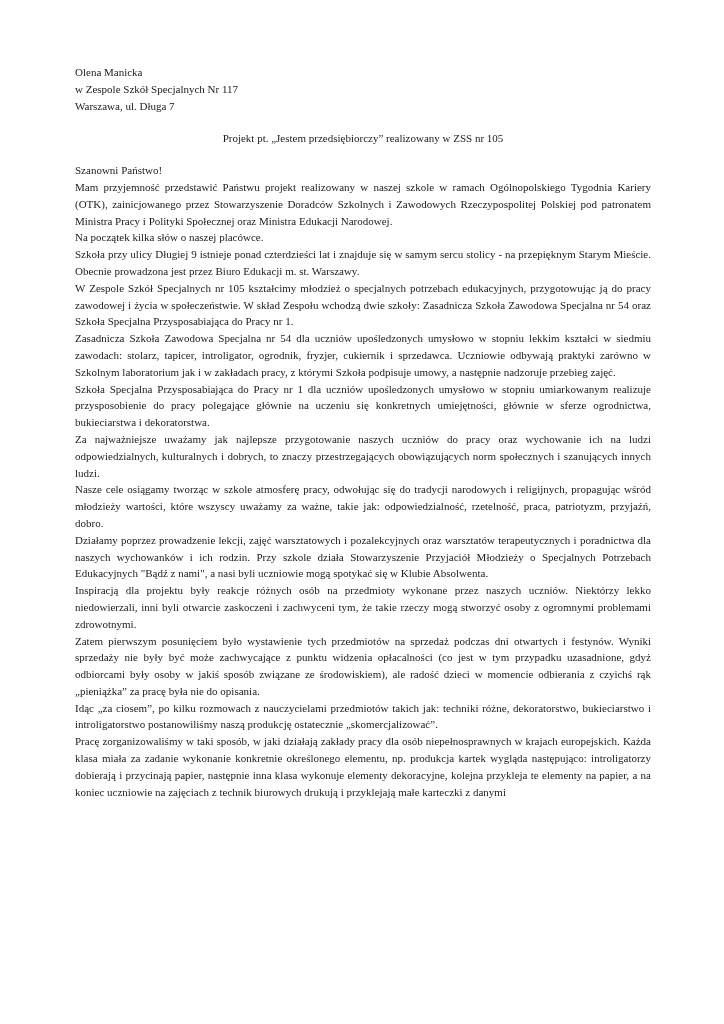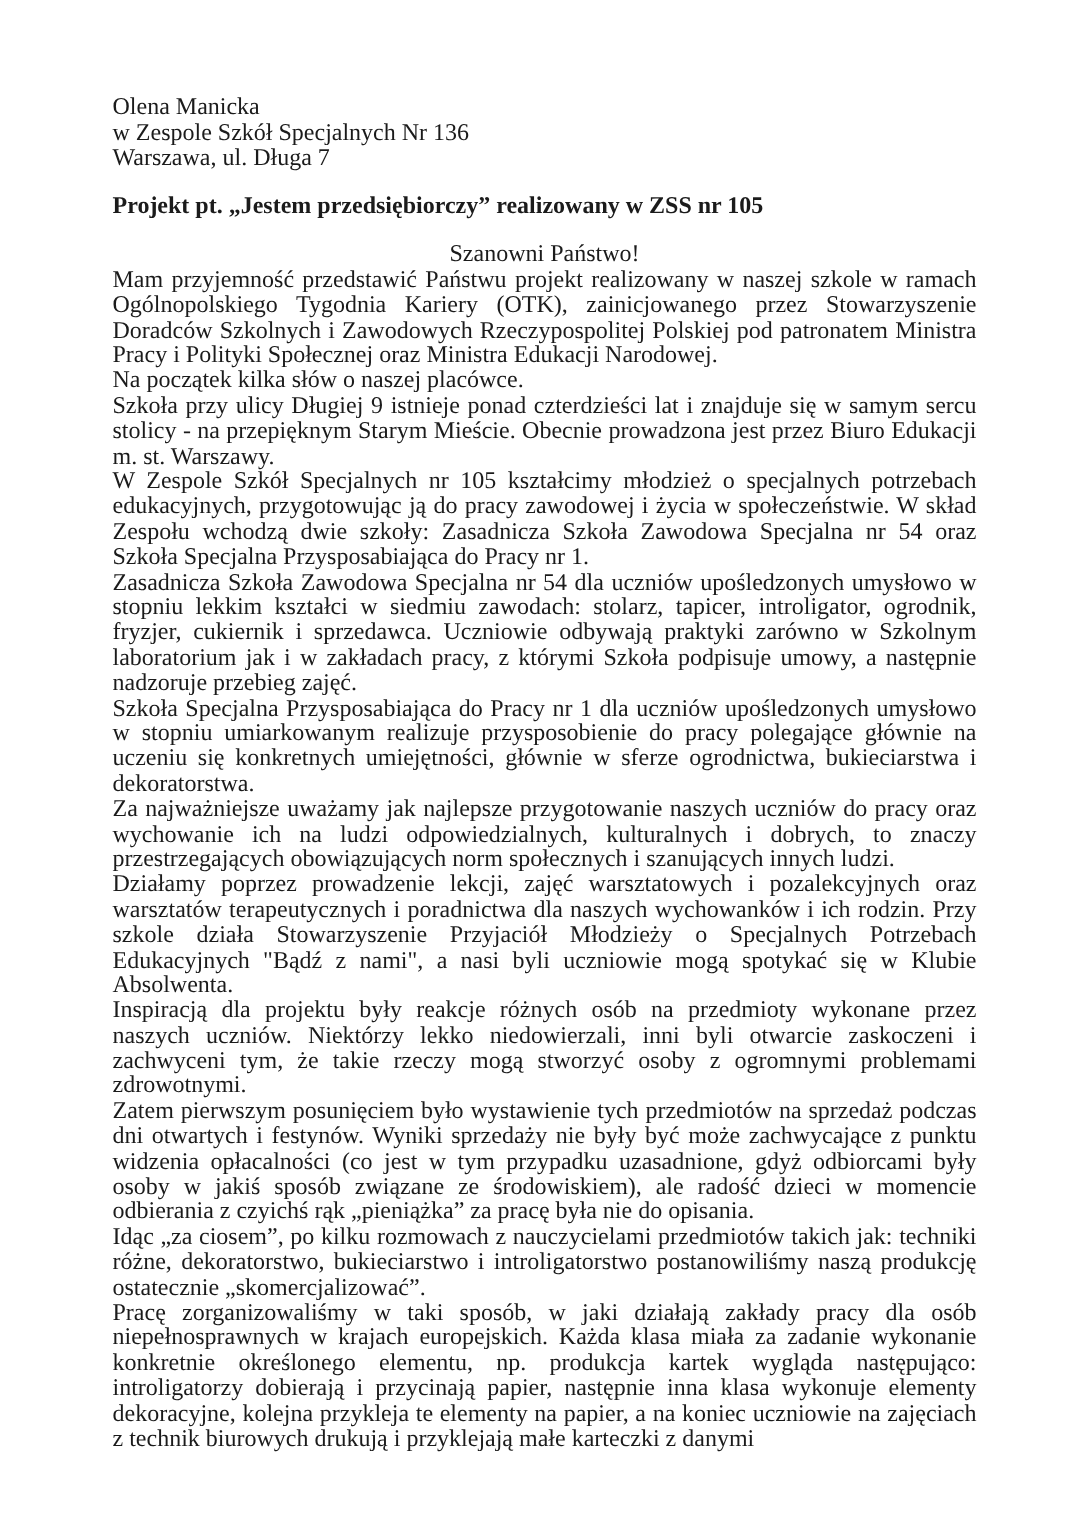--- a/index.html
+++ b/index.html
@@ -10,65 +10,67 @@
   .page {
     position: relative;
     width: 724px;
     height: 1024px;
     margin: 0 auto;
     background: #ffffff;
     box-sizing: border-box;
     padding: 64px 73px 0 75px;
     font-family: "Liberation Serif", "DejaVu Serif", serif;
     color: #1b1b1b;
-    font-size: 16px;
+    font-size: 11px;
     line-height: 16.8px;
     overflow: hidden;
   }
   .sender div {
     white-space: nowrap;
   }
   .doc-title {
-    font-weight: bold;
+    font-weight: normal;
+    text-align: center;
     margin: 16px 0 15px 0;
   }
   .body p {
     margin: 0;
     padding: 0;
     text-align: justify;
     text-justify: inter-word;
   }
   .body p.salutation {
-    text-align: center;
+    text-align: left;
   }
 </style>
 </head>
 <body>
 
 <div class="page">
 
   <div class="sender">
     <div>Olena Manicka</div>
-    <div>w Zespole Szkół Specjalnych Nr 136</div>
+    <div>w Zespole Szkół Specjalnych Nr 117</div>
     <div>Warszawa, ul. Długa 7</div>
   </div>
 
   <div class="doc-title">
     <div>Projekt pt. „Jestem przedsiębiorczy” realizowany w ZSS nr 105</div>
   </div>
 
   <div class="body">
     <p class="salutation">Szanowni Państwo!</p>
     <p>Mam przyjemność przedstawić Państwu projekt realizowany w naszej szkole w ramach Ogólnopolskiego Tygodnia Kariery (OTK), zainicjowanego przez Stowarzyszenie Doradców Szkolnych i Zawodowych Rzeczypospolitej Polskiej pod patronatem Ministra Pracy i Polityki Społecznej oraz Ministra Edukacji Narodowej.</p>
     <p>Na początek kilka słów o naszej placówce.</p>
     <p>Szkoła przy ulicy Długiej 9 istnieje ponad czterdzieści lat i znajduje się w samym sercu stolicy - na przepięknym Starym Mieście. Obecnie prowadzona jest przez Biuro Edukacji m. st. Warszawy.</p>
     <p>W Zespole Szkół Specjalnych nr 105 kształcimy młodzież o specjalnych potrzebach edukacyjnych, przygotowując ją do pracy zawodowej i życia w społeczeństwie. W skład Zespołu wchodzą dwie szkoły: Zasadnicza Szkoła Zawodowa Specjalna nr 54 oraz Szkoła Specjalna Przysposabiająca do Pracy nr 1.</p>
     <p>Zasadnicza Szkoła Zawodowa Specjalna nr 54 dla uczniów upośledzonych umysłowo w stopniu lekkim kształci w siedmiu zawodach: stolarz, tapicer, introligator, ogrodnik, fryzjer, cukiernik i sprzedawca. Uczniowie odbywają praktyki zarówno w Szkolnym laboratorium jak i w zakładach pracy, z którymi Szkoła podpisuje umowy, a następnie nadzoruje przebieg zajęć.</p>
     <p>Szkoła Specjalna Przysposabiająca do Pracy nr 1 dla uczniów upośledzonych umysłowo w stopniu umiarkowanym realizuje przysposobienie do pracy polegające głównie na uczeniu się konkretnych umiejętności, głównie w sferze ogrodnictwa, bukieciarstwa i dekoratorstwa.</p>
     <p>Za najważniejsze uważamy jak najlepsze przygotowanie naszych uczniów do pracy oraz wychowanie ich na ludzi odpowiedzialnych, kulturalnych i dobrych, to znaczy przestrzegających obowiązujących norm społecznych i szanujących innych ludzi.</p>
+    <p>Nasze cele osiągamy tworząc w szkole atmosferę pracy, odwołując się do tradycji narodowych i religijnych, propagując wśród młodzieży wartości, które wszyscy uważamy za ważne, takie jak: odpowiedzialność, rzetelność, praca, patriotyzm, przyjaźń, dobro.</p>
     <p>Działamy poprzez prowadzenie lekcji, zajęć warsztatowych i pozalekcyjnych oraz warsztatów terapeutycznych i poradnictwa dla naszych wychowanków i ich rodzin. Przy szkole działa Stowarzyszenie Przyjaciół Młodzieży o Specjalnych Potrzebach Edukacyjnych "Bądź z nami", a nasi byli uczniowie mogą spotykać się w Klubie Absolwenta.</p>
     <p>Inspiracją dla projektu były reakcje różnych osób na przedmioty wykonane przez naszych uczniów. Niektórzy lekko niedowierzali, inni byli otwarcie zaskoczeni i zachwyceni tym, że takie rzeczy mogą stworzyć osoby z ogromnymi problemami zdrowotnymi.</p>
     <p>Zatem pierwszym posunięciem było wystawienie tych przedmiotów na sprzedaż podczas dni otwartych i festynów. Wyniki sprzedaży nie były być może zachwycające z punktu widzenia opłacalności (co jest w tym przypadku uzasadnione, gdyż odbiorcami były osoby w jakiś sposób związane ze środowiskiem), ale radość dzieci w momencie odbierania z czyichś rąk „pieniążka” za pracę była nie do opisania.</p>
     <p>Idąc „za ciosem”, po kilku rozmowach z nauczycielami przedmiotów takich jak: techniki różne, dekoratorstwo, bukieciarstwo i introligatorstwo postanowiliśmy naszą produkcję ostatecznie „skomercjalizować”.</p>
     <p>Pracę zorganizowaliśmy w taki sposób, w jaki działają zakłady pracy dla osób niepełnosprawnych w krajach europejskich. Każda klasa miała za zadanie wykonanie konkretnie określonego elementu, np. produkcja kartek wygląda następująco: introligatorzy dobierają i przycinają papier, następnie inna klasa wykonuje elementy dekoracyjne, kolejna przykleja te elementy na papier, a na koniec uczniowie na zajęciach z technik biurowych drukują i przyklejają małe karteczki z danymi</p>
   </div>
 
 </div>
 
 </body></html>

